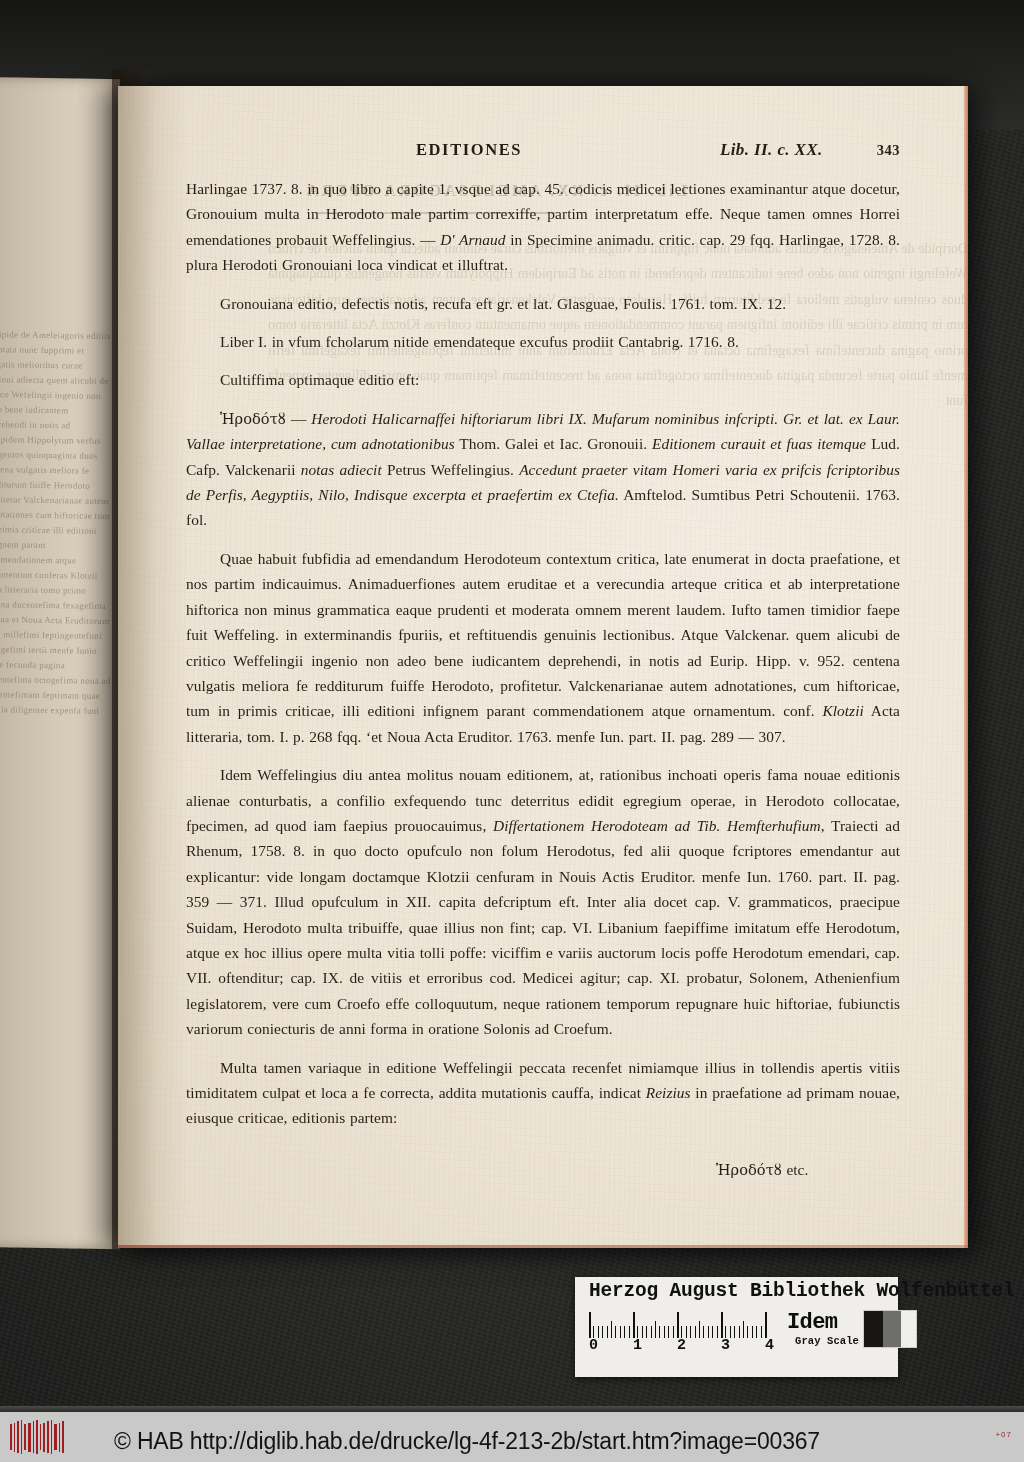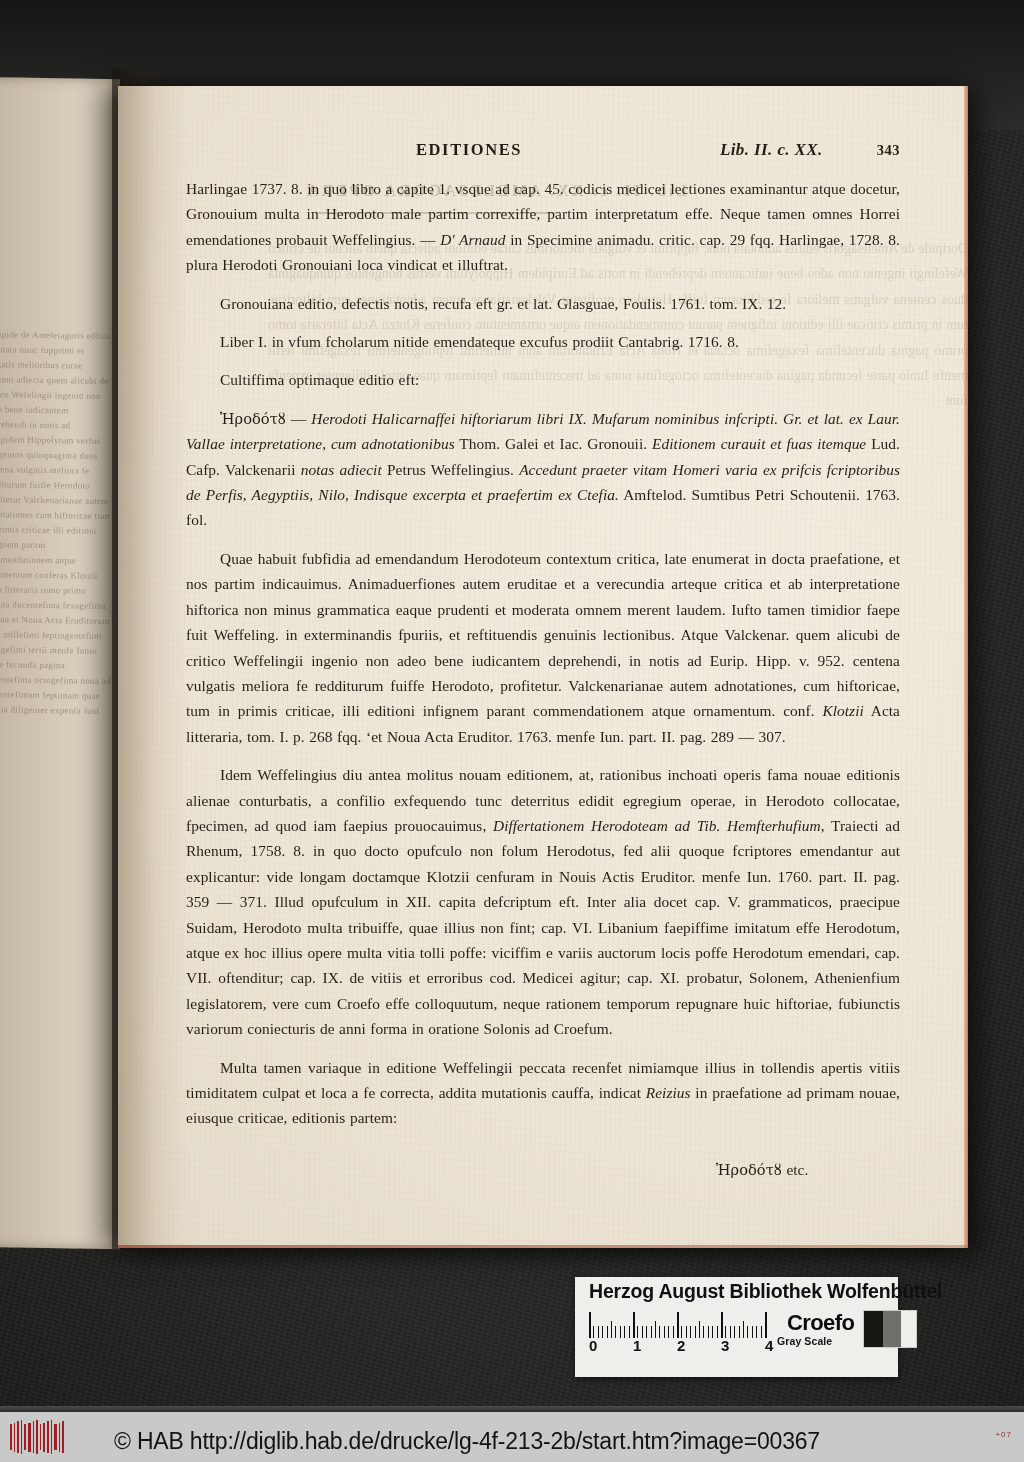--- a/index.html
+++ b/index.html
@@ -182,21 +182,21 @@
     font-size: 15.4px;
   }
 
   
   #target-card {
     position: absolute;
     left: 575px; top: 1277px;
     width: 323px; height: 100px;
     background: #efeeea;
     box-shadow: 0 2px 7px rgba(0,0,0,.6);
-    font-family: Liberation Sans, sans-serif;
+    font-family: Liberation Mono, monospace;
   }
   #target-title {
     position: absolute; left: 14px; top: 3px;
     font-size: 19.5px; font-weight: bold; color: #101010;
     letter-spacing: -.2px;
     white-space: nowrap;
   }
   #ruler {
     position: absolute; left: 14px; top: 35px; width: 184px; height: 26px;
   }
@@ -207,21 +207,21 @@
     position: absolute; left: 10px; top: 60px; width: 196px;
     font-size: 15px; font-weight: bold; color: #111;
   }
   #ruler-nums span { position: absolute; }
   #kodak-word {
     position: absolute; left: 212px; top: 33px;
     font-size: 22px; font-weight: bold; color: #0d0d0d;
     letter-spacing: -.6px;
   }
   #kodak-sub {
-    position: absolute; left: 202px; top: 58px;
+    position: absolute; left: 220px; top: 58px;
     font-size: 10.5px; font-weight: bold; color: #141414;
     letter-spacing: .1px;
   }
   #gray-patches {
     position: absolute; left: 288px; top: 33px;
     width: 52px; height: 36px; display: flex;
     border: 1px solid #cfcdc8;
   }
   #gray-patches div { height: 100%; }
 
@@ -350,21 +350,21 @@
       <div class="tick" style="left: 171.6px; height: 12px; width: 1px;"></div>
       <div class="tick" style="left: 176px; height: 26px; width: 1.6px;"></div>
     </div>
   <div id="ruler-nums">
       <span style="left: 4px;">0</span>
       <span style="left: 48px;">1</span>
       <span style="left: 92px;">2</span>
       <span style="left: 136px;">3</span>
       <span style="left: 180px;">4</span>
     </div>
-  <div id="kodak-word">Croefo</div>
+  <div id="kodak-word">Idem</div>
   <div id="kodak-sub">Gray Scale</div>
   <div id="gray-patches">
       <div style="background: rgb(24, 22, 19); flex: 1 1 0%;"></div>
       <div style="background: rgb(110, 110, 107); flex: 1 1 0%;"></div>
       <div style="background: rgb(239, 239, 236); flex: 0.8 1 0%;"></div>
     </div>
 </div>
 
 <div id="footer-topline"></div>
 <div id="footer">

